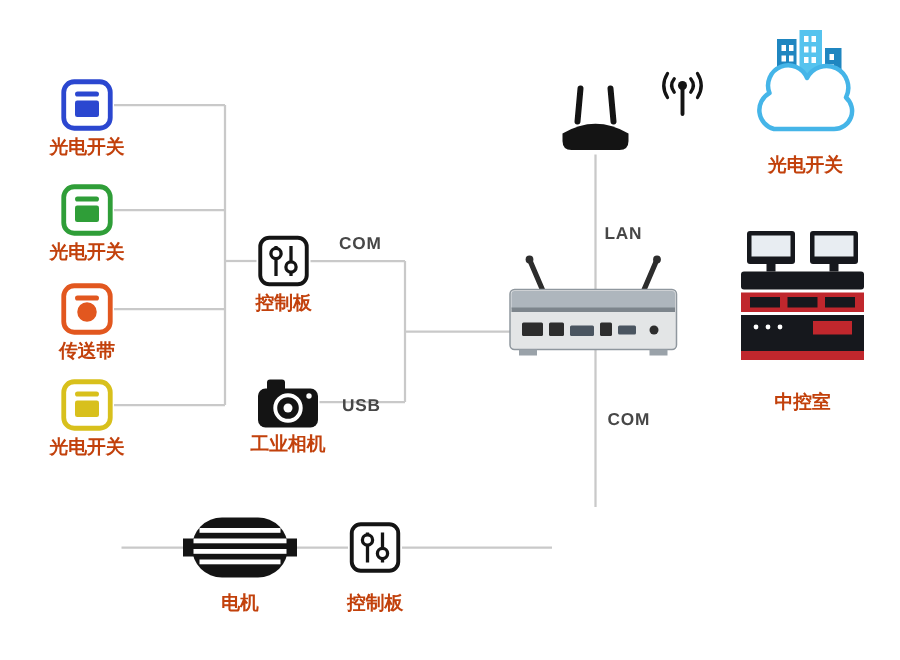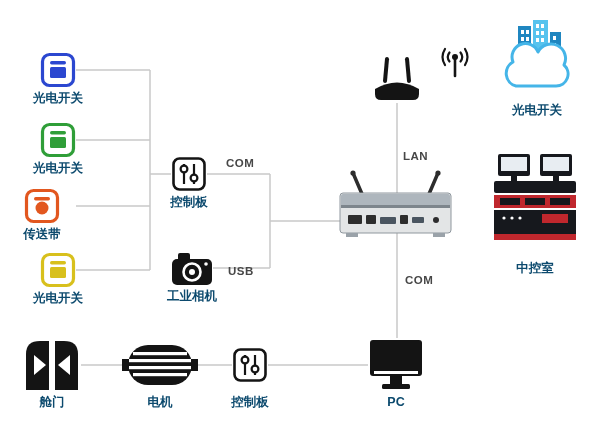--- a/index.html
+++ b/index.html
@@ -1,20 +1,20 @@
 <!DOCTYPE html>
 <html><head>
 <meta charset="utf-8">
 <style>
   * { margin:0; padding:0; box-sizing:border-box; }
   html,body { background:#ffffff; font-family:"Liberation Sans","DejaVu Sans",sans-serif; }
   #stage { position:relative; width:600px; height:440px; background:#ffffff; overflow:hidden; }
   .wires { position:absolute; left:0; top:0; }
   .node { position:absolute; display:flex; flex-direction:column; align-items:center; }
-  .node .label { margin-top:4px; font-size:12.5px; font-weight:bold; color:#0c4a6e; white-space:nowrap; line-height:1.1; }
+  .node .label { margin-top:4px; font-size:12.5px; font-weight:bold; color:#c2410c; white-space:nowrap; line-height:1.1; }
   .icon-slot { display:flex; align-items:center; justify-content:center; }
   .edge-label { position:absolute; font-size:11.5px; font-weight:600; color:#474747; letter-spacing:0.5px; }
 </style>
 </head>
 <body>
 
 <div id="stage">
 
   <svg class="wires" width="600" height="440" viewBox="0 0 600 440">
     <g fill="none" stroke="#c9c9c9" stroke-width="1.5">
@@ -52,21 +52,21 @@
 
   <div class="node" style="left:28px; top:122px; width:60px;">
     <svg width="36" height="36" viewBox="0 0 36 36">
       <rect x="2.5" y="2.5" width="31" height="31" rx="7" fill="none" stroke-width="3.2" stroke="#2f9e38"></rect>
       <rect x="10" y="15" width="16" height="11" rx="1.5" fill="#2f9e38"></rect>
       <rect x="10" y="9" width="16" height="3.4" rx="1.7" fill="#2f9e38"></rect>
     </svg>
     <span class="label">光电开关</span>
   </div>
 
-  <div class="node" style="left:12px; top:188px; width:60px;">
+  <div class="node" style="left:28px; top:188px; width:60px;">
     <svg width="36" height="36" viewBox="0 0 36 36">
       <rect x="2.5" y="2.5" width="31" height="31" rx="7" fill="none" stroke-width="3.2" stroke="#e2571f"></rect>
       <circle cx="18" cy="20" r="6.5" fill="#e2571f"></circle>
       <rect x="10" y="9" width="16" height="3.4" rx="1.7" fill="#e2571f"></rect>
     </svg>
     <span class="label">传送带</span>
   </div>
 
   <div class="node" style="left:28px; top:252px; width:60px;">
     <svg width="36" height="36" viewBox="0 0 36 36">
@@ -180,31 +180,20 @@
         <circle cx="12" cy="68" r="1.6"></circle>
           <circle cx="20" cy="68" r="1.6"></circle>
           <circle cx="28" cy="68" r="1.6"></circle>
       </g>
       <rect x="50" y="64" width="26" height="9" fill="#c0272d"></rect>
       <rect x="2" y="84" width="82" height="6" fill="#c0272d"></rect>
     </svg>
     <span class="label">中控室</span>
   </div>
 
-  <div class="node" style="left:22px; top:338px; width:60px;">
-    <div class="icon-slot" style="height:54px;">
-      <svg width="58" height="54" viewBox="0 0 58 54">
-        <path d="M3 52 L3 16 Q3 3 17 3 L41 3 Q55 3 55 16 L55 52 Z" fill="#141414"></path>
-        <rect x="26" y="3" width="6" height="49" fill="#ffffff"></rect>
-        <polygon points="11,17 23,27 11,37" fill="#ffffff"></polygon>
-        <polygon points="47,17 35,27 47,37" fill="#ffffff"></polygon>
-      </svg>
-    </div>
-    <span class="label">舱门</span>
-  </div>
 
   <div class="node" style="left:122px; top:338px; width:76px;">
     <div class="icon-slot" style="height:54px;">
       <svg width="76" height="44" viewBox="0 0 76 44">
         <rect x="0" y="16" width="10" height="12" fill="#141414"></rect>
         <rect x="66" y="16" width="10" height="12" fill="#141414"></rect>
         <rect x="6" y="2" width="64" height="40" rx="20" fill="#141414"></rect>
         <g fill="#ffffff">
           <rect x="11" y="9" width="54" height="3.2"></rect>
           <rect x="7" y="16" width="62" height="3.2"></rect>
@@ -222,25 +211,14 @@
         <rect x="2.5" y="2.5" width="31" height="31" rx="6" fill="none" stroke="#141414" stroke-width="2.6"></rect>
         <line x1="13" y1="8" x2="13" y2="28" stroke="#141414" stroke-width="2.2"></line>
         <circle cx="13" cy="13" r="3.4" fill="#ffffff" stroke="#141414" stroke-width="2.2"></circle>
         <line x1="23" y1="8" x2="23" y2="28" stroke="#141414" stroke-width="2.2"></line>
         <circle cx="23" cy="22" r="3.4" fill="#ffffff" stroke="#141414" stroke-width="2.2"></circle>
       </svg>
     </div>
     <span class="label">控制板</span>
   </div>
 
-  <div class="node" style="left:366px; top:338px; width:60px;">
-    <div class="icon-slot" style="height:54px;">
-      <svg width="56" height="54" viewBox="0 0 56 54">
-        <rect x="2" y="2" width="52" height="36" rx="3" fill="#141414"></rect>
-        <rect x="6" y="33" width="44" height="3" fill="#ffffff"></rect>
-        <rect x="22" y="38" width="12" height="8" fill="#141414"></rect>
-        <rect x="14" y="46" width="28" height="5" rx="1.5" fill="#141414"></rect>
-      </svg>
-    </div>
-    <span class="label">PC</span>
-  </div>
 
 </div>
 
 </body></html>

